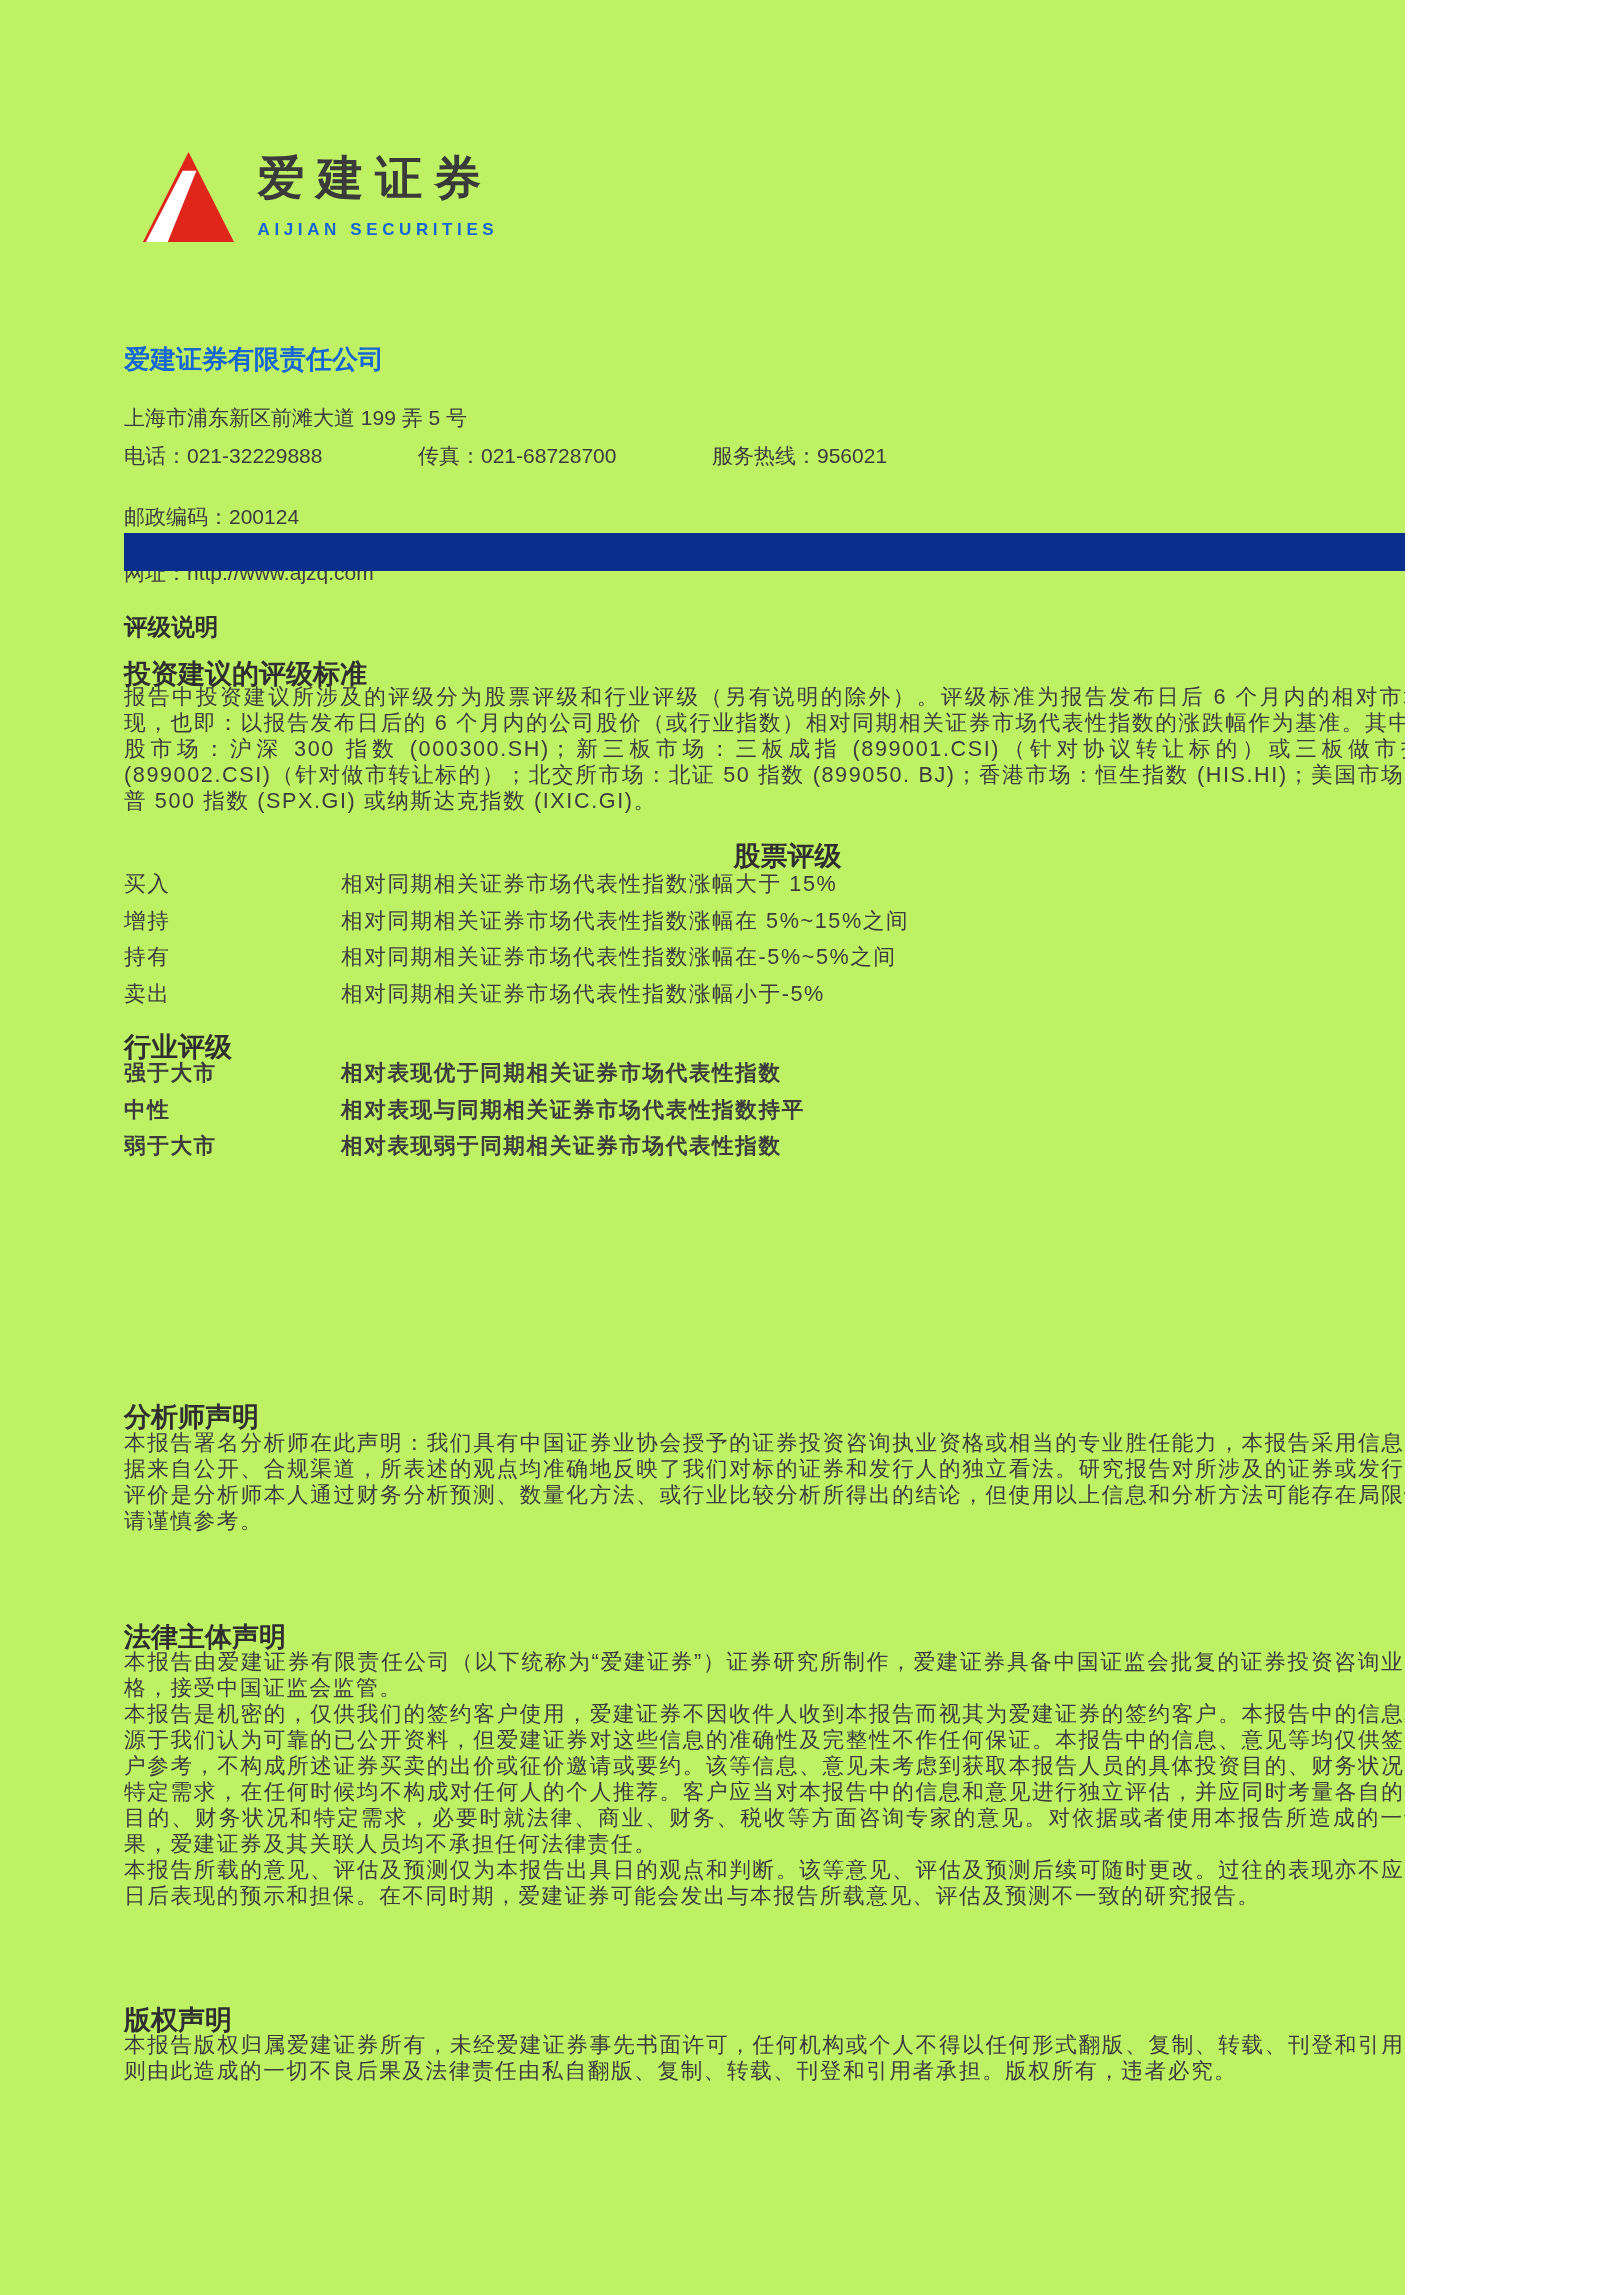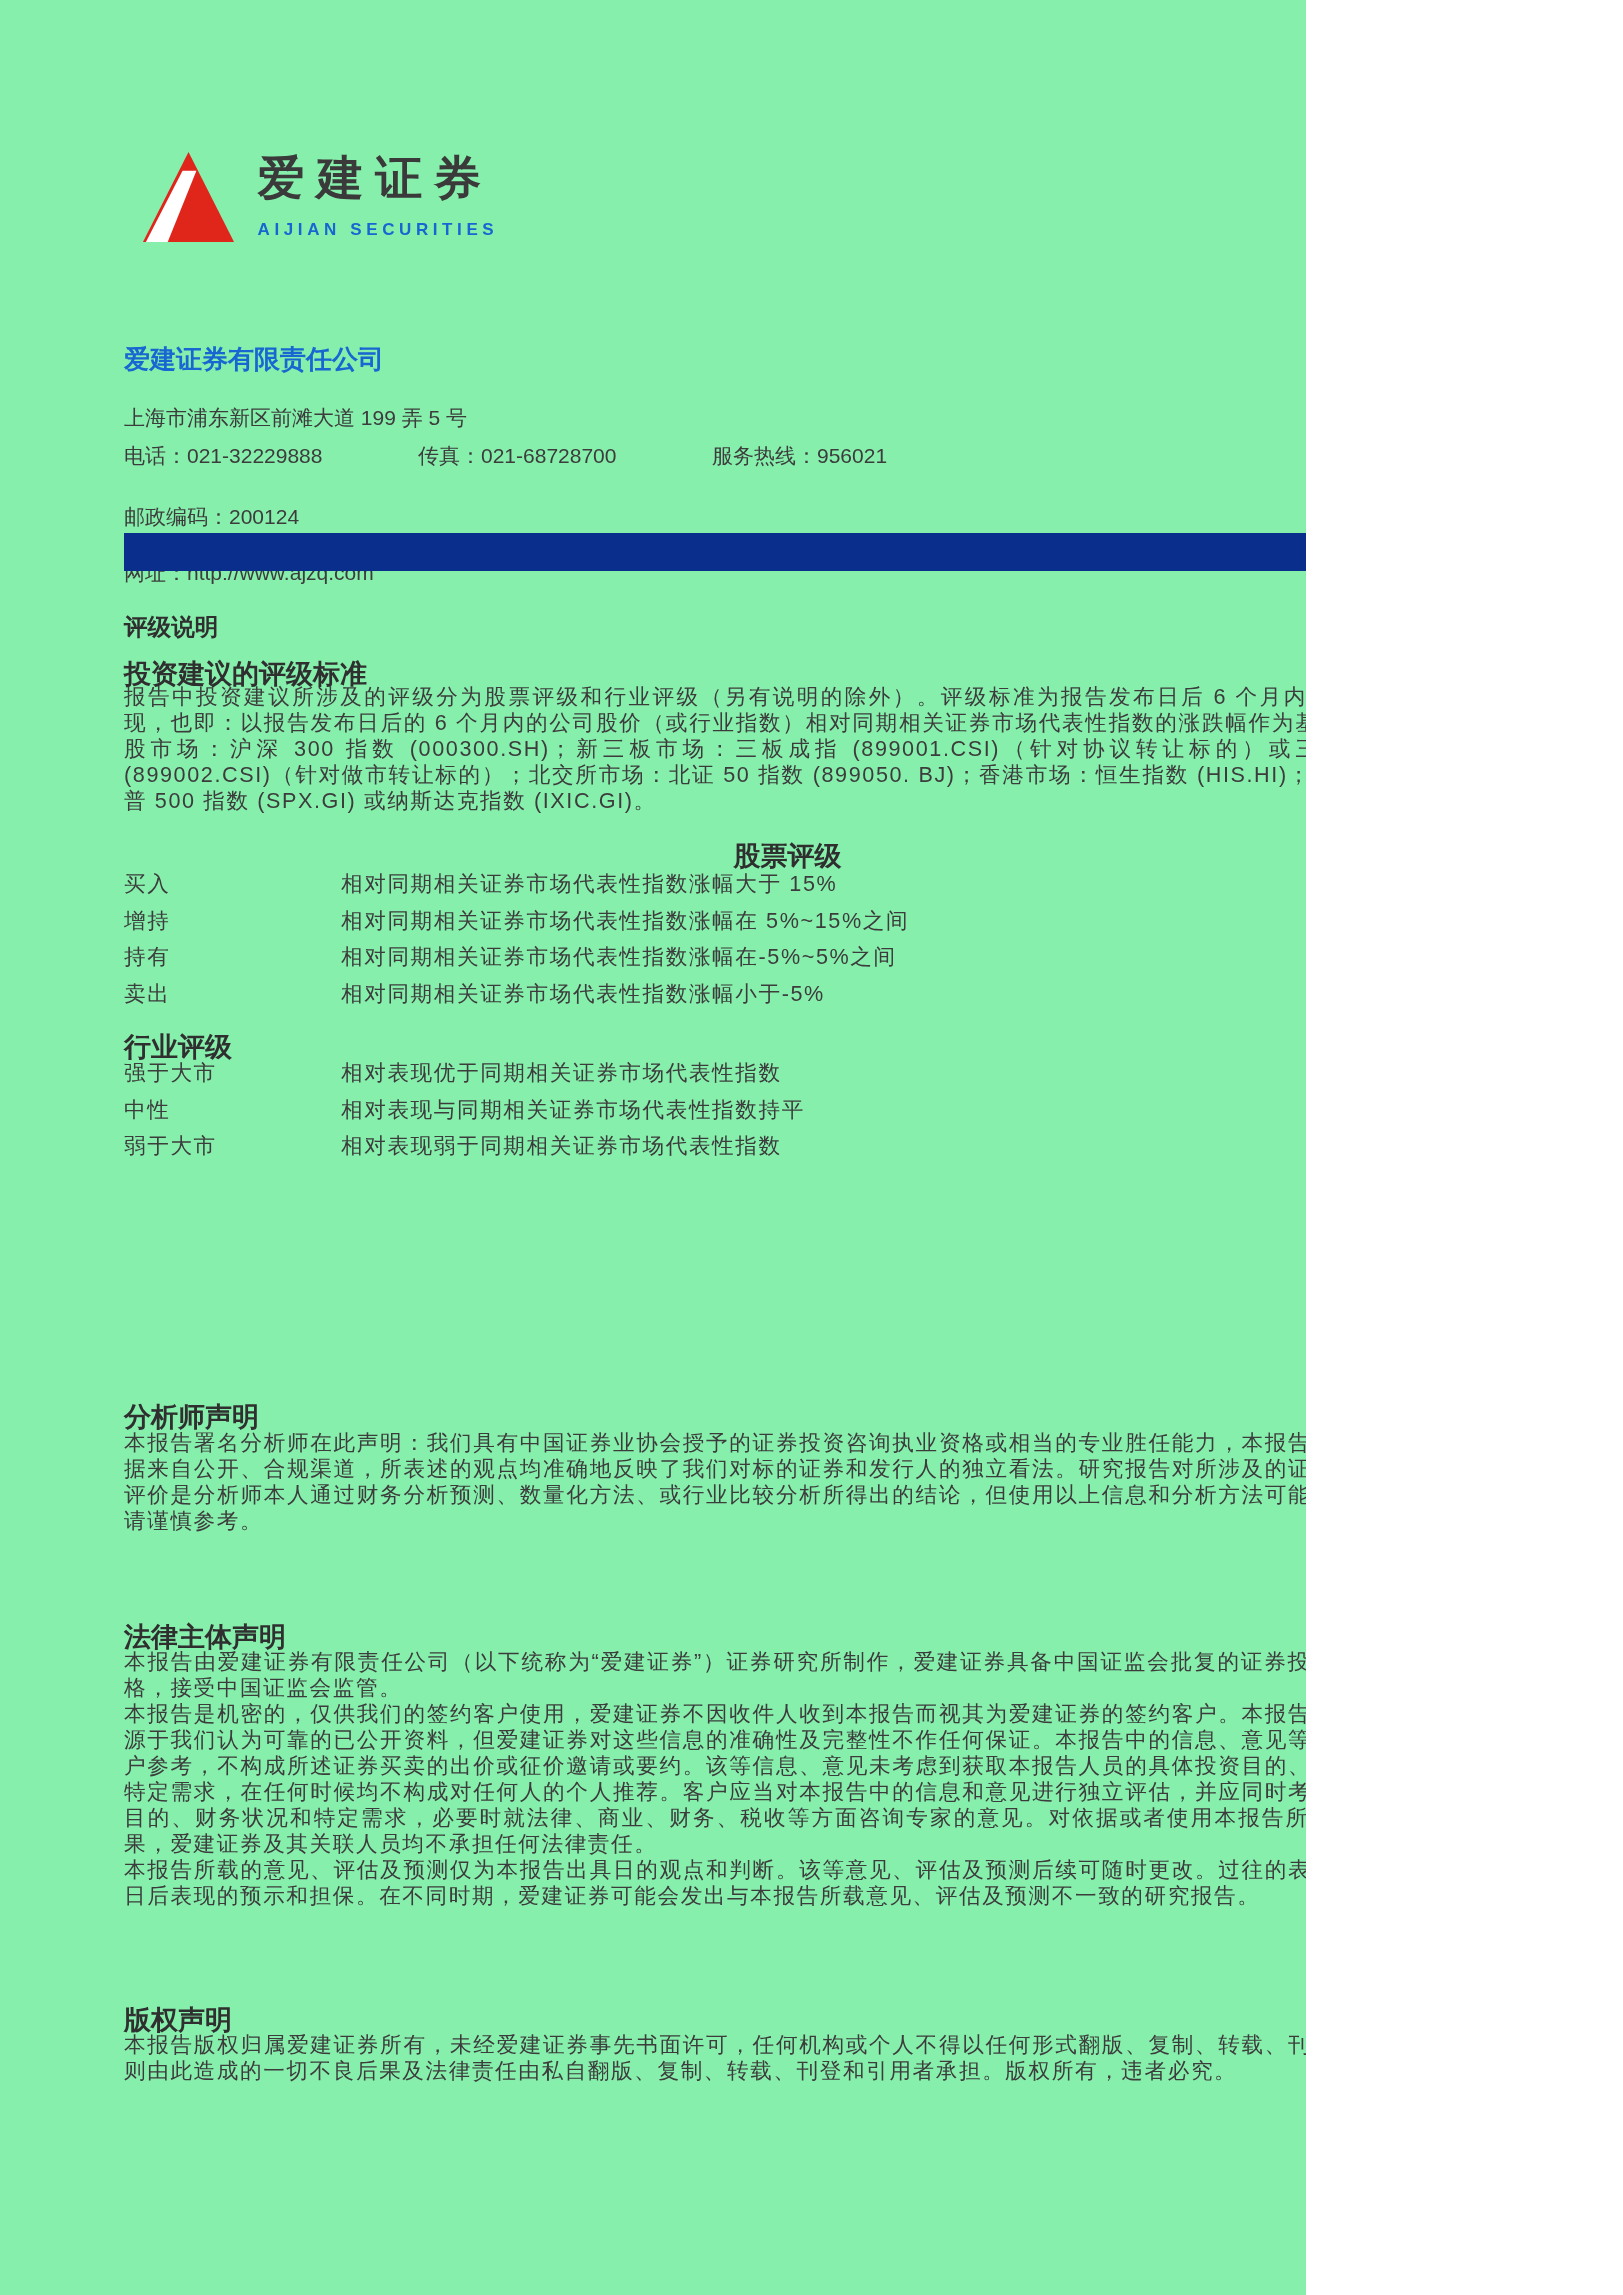--- a/index.html
+++ b/index.html
@@ -7,23 +7,23 @@
     --navy:#0a2e8c;
     --heading-blue:#1766d1;
     --logo-red:#e0251b;
     --text:#3c3c3c;
   }
   *{margin:0;padding:0;box-sizing:border-box;}
   html,body{background:#ffffff;}
   body{font-family:"Liberation Sans", sans-serif;}
   .page{
     position:relative;
-    width:1306px;
+    width:1405px;
     height:2295px;
-    background:#86efac;
+    background:#bef264;
     color:var(--text);
     overflow:hidden;
   }
   
   .right-bar{
     position:absolute;
     left:1499px;
     top:322px;
     width:65px;
     height:1974px;
@@ -111,21 +111,21 @@
     letter-spacing:1.6px;
   }
   .rating-row .rating-label{width:217px;flex:0 0 217px;}
   .rating-row .rating-desc{flex:1;}
   .t-rating{top:611px;}
   .t-standard{top:656px;}
   .p-standard{top:684px;}
   .t-stock{top:838px;text-align:center;}
   .rows-stock{top:871px;}
   .t-industry{top:1029px;}
-  .rows-industry{top:1060px;}
+  .rows-industry{top:1060px;font-weight:bold;}
   .t-analyst{top:1399px;}
   .p-analyst{top:1430px;}
   .t-legal{top:1619px;}
   .p-legal{top:1649px;}
   .t-copyright{top:2002px;}
   .p-copyright{top:2032px;}
 </style>
 </head>
 <body>
 

